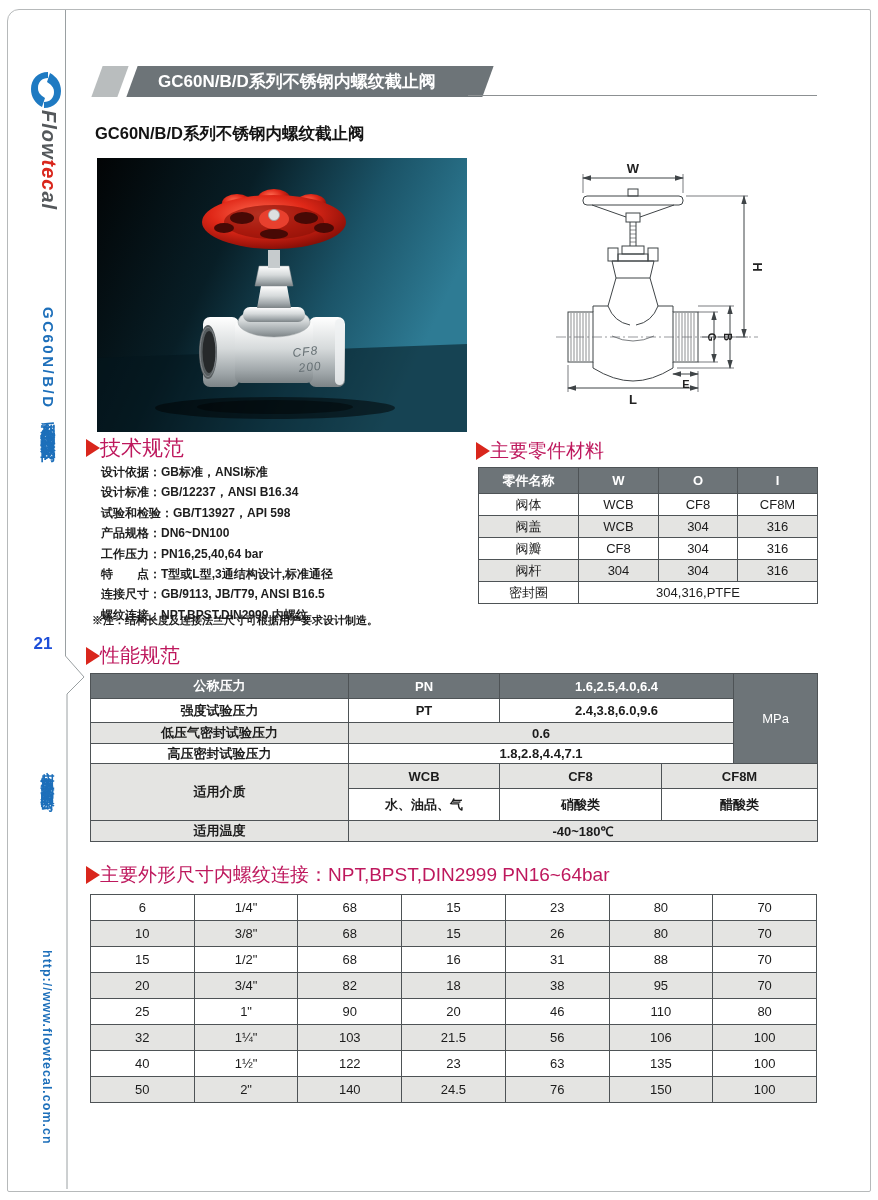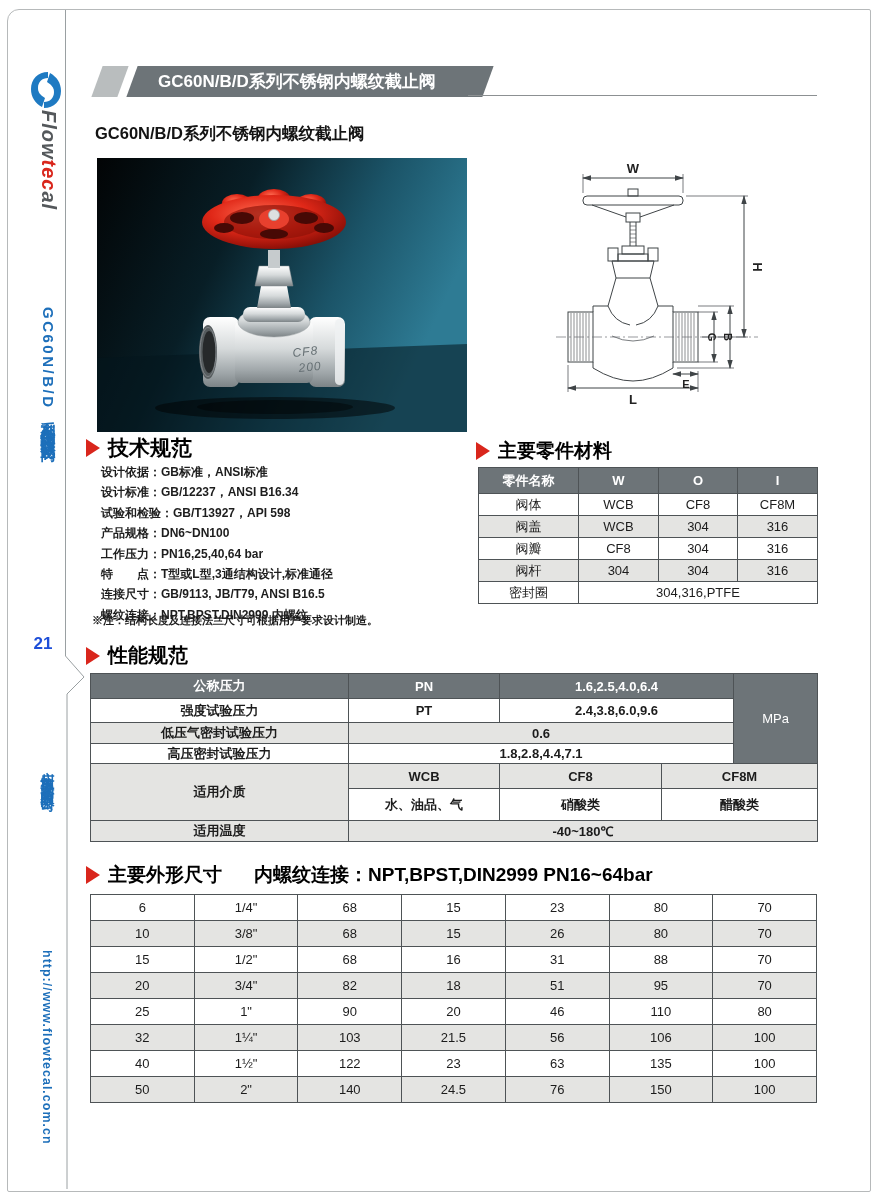--- a/index.html
+++ b/index.html
@@ -35,27 +35,27 @@
   .banner-dark span{display:block;transform:skewX(20deg);color:#fff;font-weight:bold;
                     font-size:17px;line-height:31px;padding-left:26px;white-space:nowrap}
   .banner-line{position:absolute;left:468px;top:95px;width:349px;height:1px;background:#8c9092}
   .page-title{position:absolute;left:95px;top:123px;font-size:16.5px;font-weight:bold;color:#141414}
 
   
   .photo{position:absolute;left:97px;top:158px;width:370px;height:274px}
   .drawing{position:absolute;left:552px;top:160px;width:310px;height:250px}
 
   
-  .sec-head{position:absolute;display:flex;align-items:center;gap:8px;font-weight:bold;color:#000000;white-space:nowrap}
+  .sec-head{position:absolute;display:flex;align-items:center;font-weight:normal;color:#be185d;white-space:nowrap}
   .tri{width:0;height:0;border-left:14px solid #d9261c;border-top:9px solid transparent;border-bottom:9px solid transparent}
   .h-tech{left:86px;top:434px;font-size:21px}
   .h-parts{left:476px;top:438px;font-size:19px}
   .h-perf{left:86px;top:642px;font-size:20px}
   .h-dims{left:86px;top:862px;font-size:19px}
-  .h-dims .sub{margin-left:24px}
+  .h-dims .sub{margin-left:0}
 
   
   .spec-lines{position:absolute;left:101px;top:462px;width:390px}
   .spec-line{font-size:12px;font-weight:bold;line-height:20.4px;color:#1d1d1d;white-space:nowrap}
   .spec-note{position:absolute;left:92px;top:613px;font-size:11px;font-weight:bold;color:#1d1d1d}
 
   
   table{border-collapse:collapse;table-layout:fixed;position:absolute;background:#a3a3a3}
   td{border:1px solid #4e5356;text-align:center;font-size:13px;color:#1c1c1c;
      padding:0 2px;background:#fff;overflow:hidden;white-space:nowrap}
@@ -387,21 +387,21 @@
         <td>16</td>
         <td>31</td>
         <td>88</td>
         <td>70</td>
       </tr>
       <tr class="gray">
         <td>20</td>
         <td>3/4"</td>
         <td>82</td>
         <td>18</td>
-        <td>51</td>
+        <td>38</td>
         <td>95</td>
         <td>70</td>
       </tr>
       <tr>
         <td>25</td>
         <td>1"</td>
         <td>90</td>
         <td>20</td>
         <td>46</td>
         <td>110</td>

